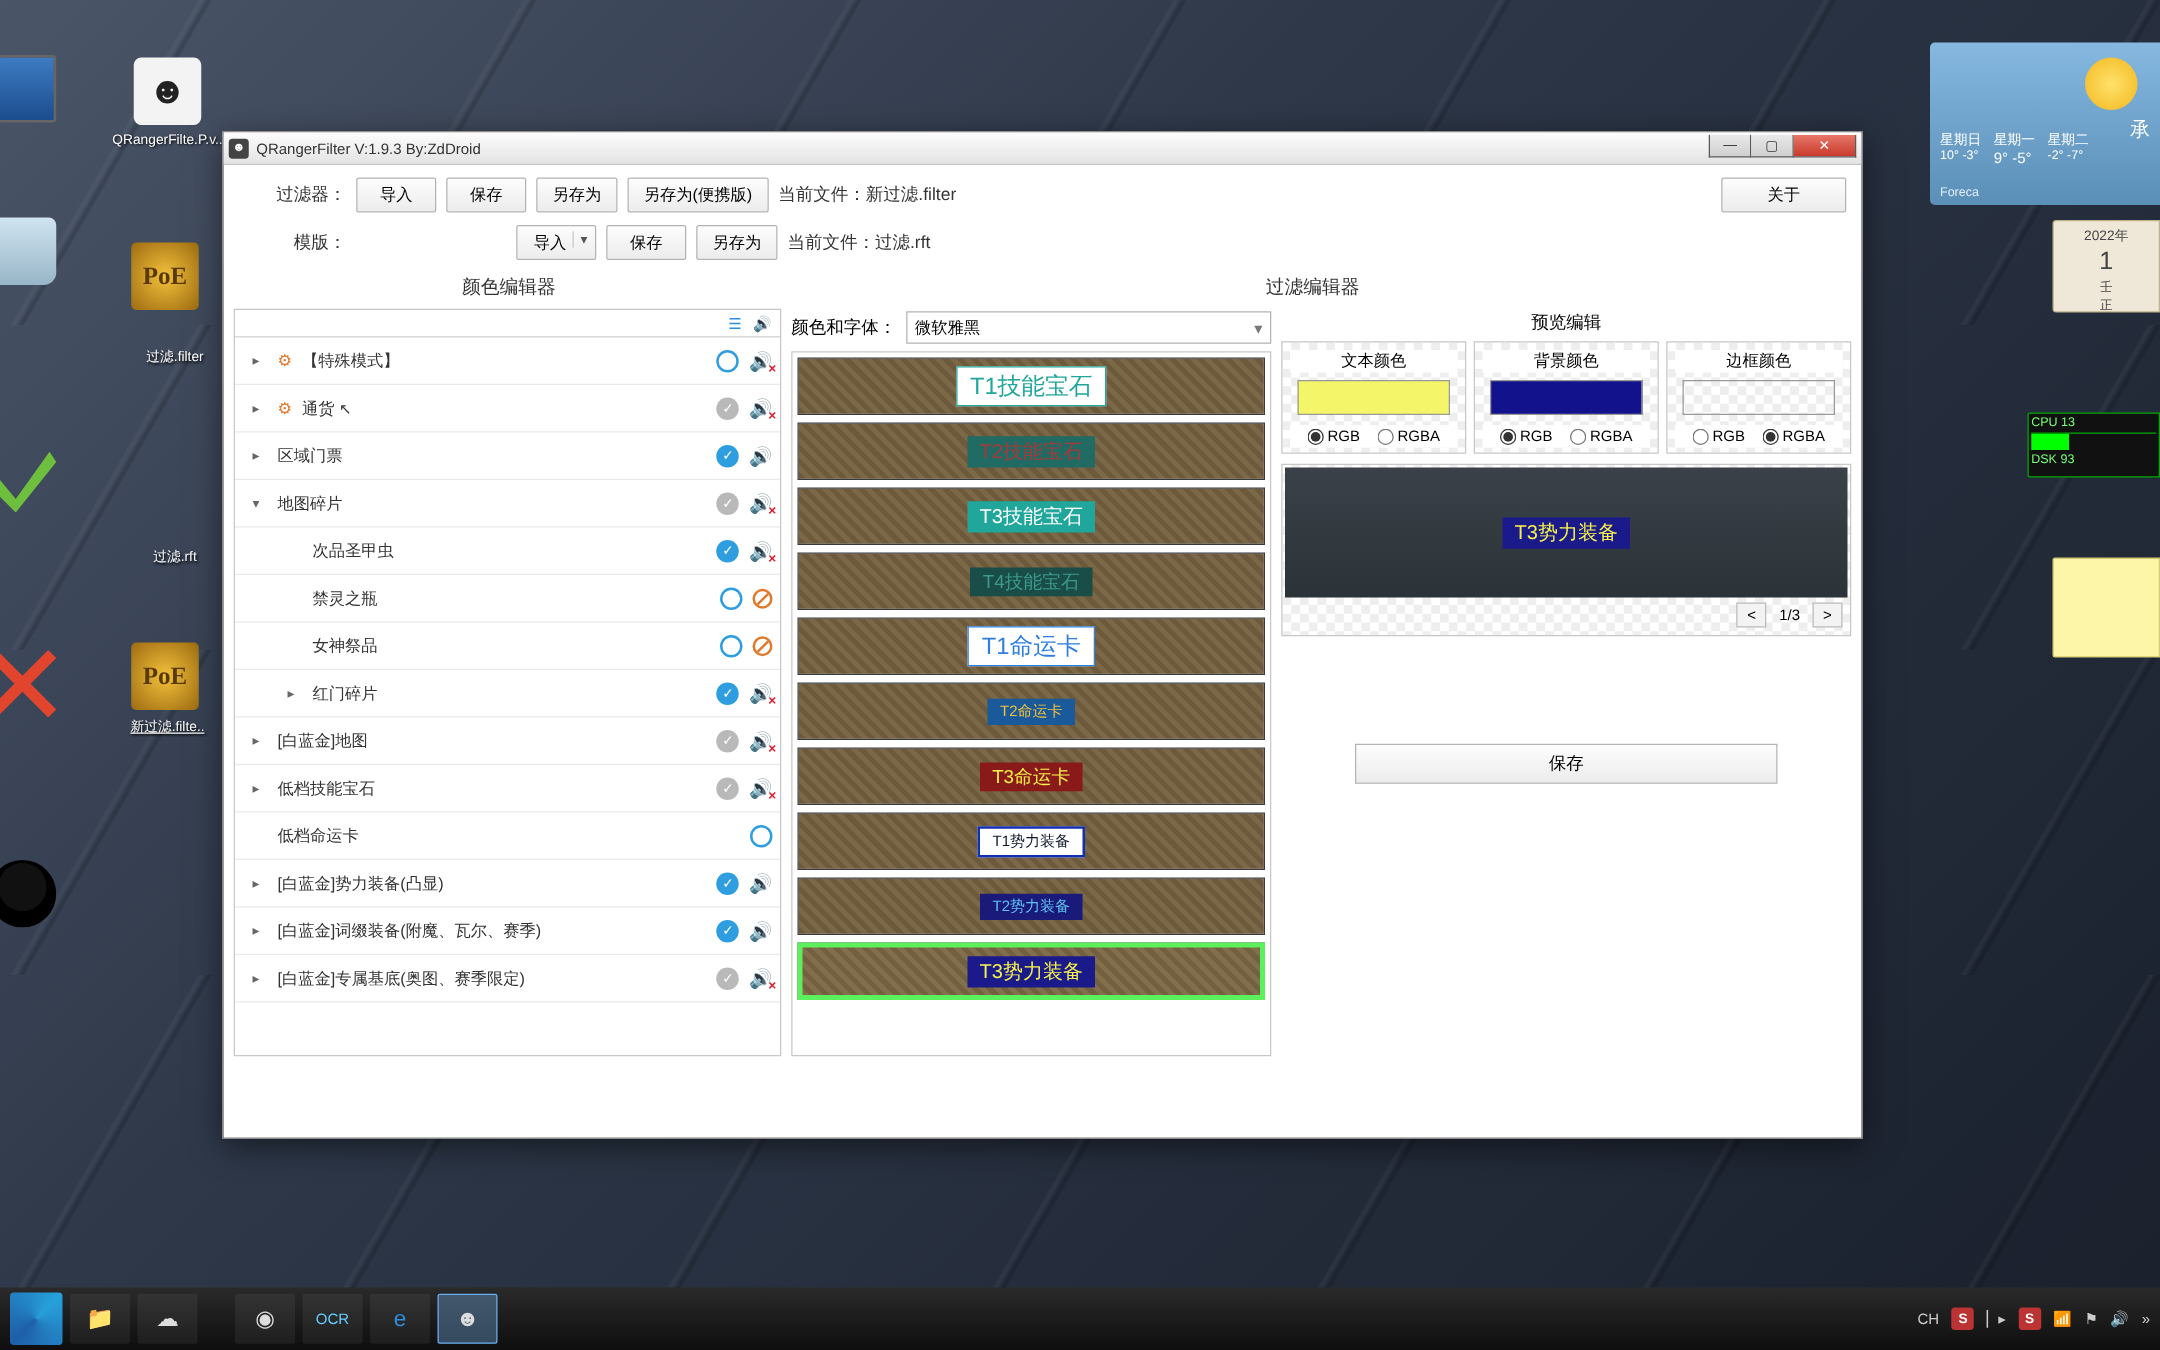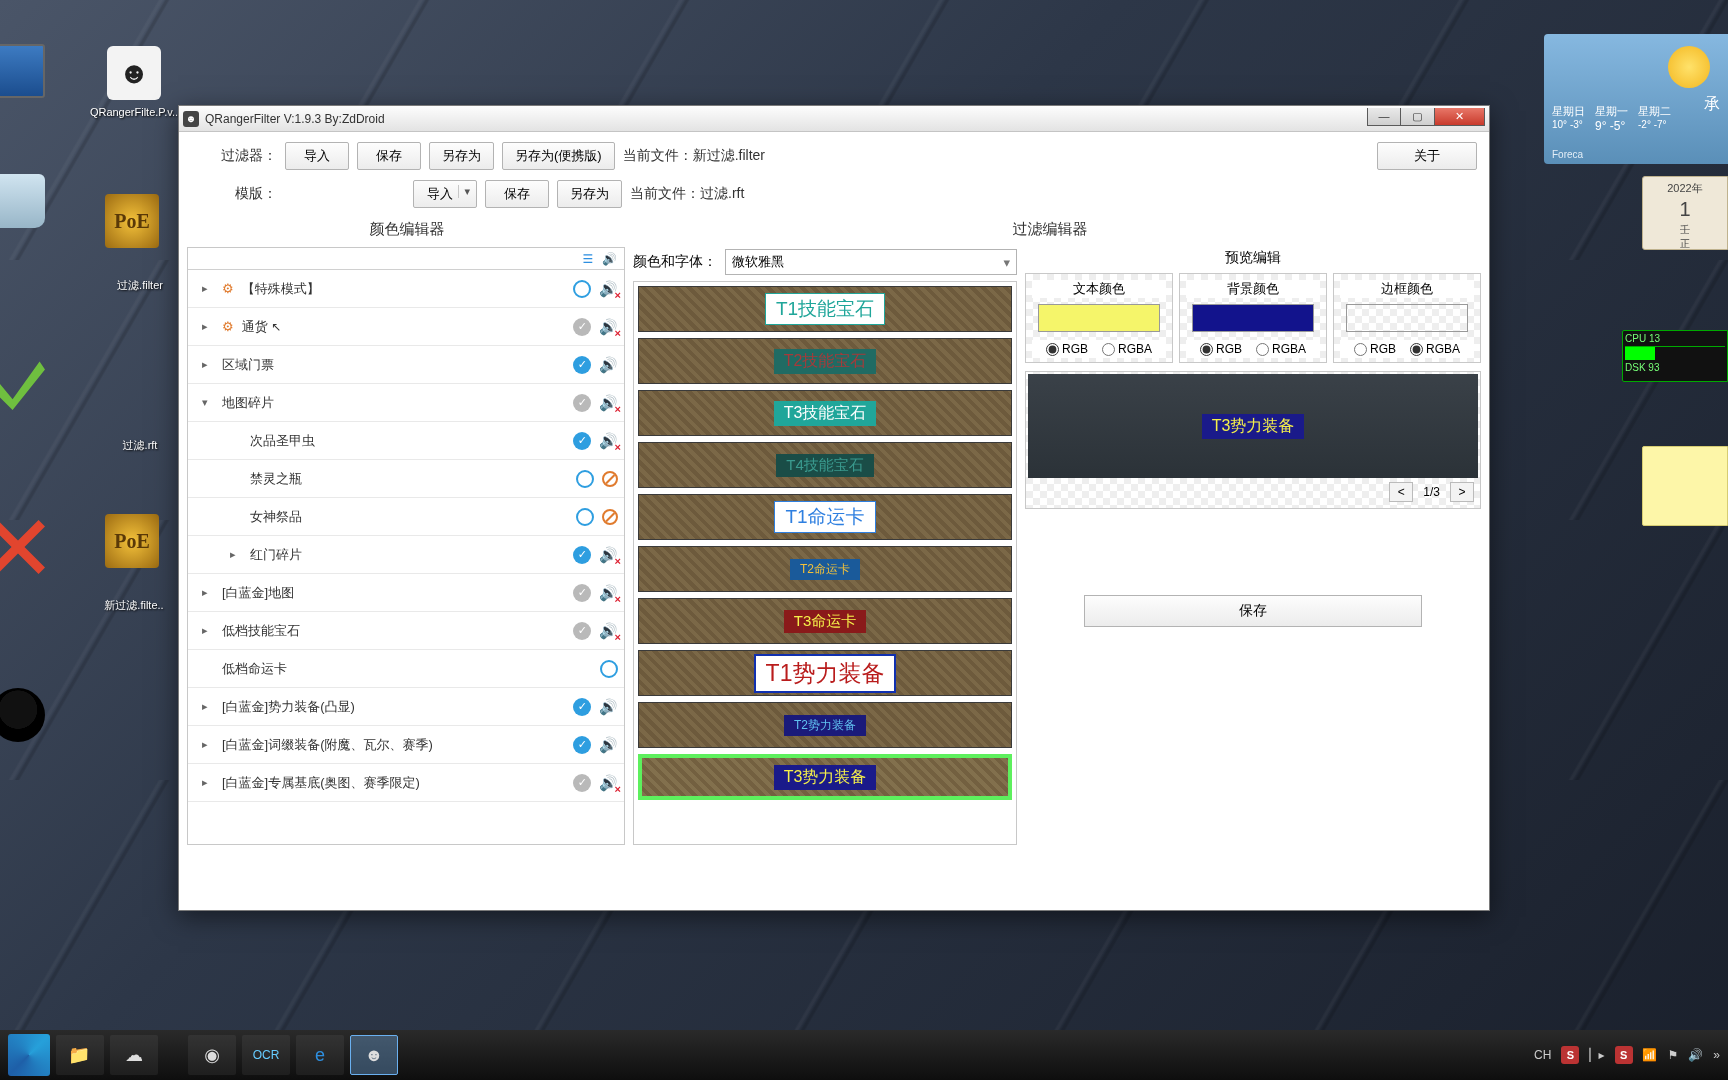--- a/index.html
+++ b/index.html
@@ -29,21 +29,21 @@
 .di-app .ico { background: #f3f3f3 center/70% no-repeat; border-radius: 6px; display:flex;align-items:center;justify-content:center;font-size:30px;color:#222;}
 .di-poe1 { top: 194px; left: 78px; }
 .di-poe2 { top: 514px; left: 78px; }
 .di-poe1 .ico, .di-poe2 .ico { background: radial-gradient(#f3c13a,#9c6b12); font: bold 20px serif; color:#5a3908; display:flex;align-items:center;justify-content:center;}
 .di-green { top: 356px; left: -36px; }
 .di-green .ico { background:#6fbf3f; clip-path: polygon(15% 50%,40% 80%,90% 10%,100% 25%,40% 100%,0 60%); }
 .di-red { top: 520px; left: -36px; }
 .di-red .ico { background:#e2452e; clip-path: polygon(12% 0,50% 38%,88% 0,100% 12%,62% 50%,100% 88%,88% 100%,50% 62%,12% 100%,0 88%,38% 50%,0 12%); }
 .di-qq { top: 688px; left: -36px; }
 .di-qq .ico { background: radial-gradient(circle at 50% 40%, #111 45%, transparent 46%), #000; border-radius:50%; }
-.di-txt1 { top:278px; left:86px; } .di-txt2 { top:438px; left:86px; } .di-txt3 { top:598px; left:80px; }
+.di-txt1 { top:278px; left:86px; } .di-txt2 { top:438px; left:86px; } .di-txt3 { top:574px; left:80px;text-decoration:underline; }
 .di .lbl { text-shadow: 1px 1px 2px #000; }
 
 
 .appwin {
   position: absolute; left: 178px; top: 105px; width: 1312px; height: 806px;
   background: #fff; border: 1px solid #7a7a7a; box-shadow: 0 6px 24px rgba(0,0,0,.5);
 }
 .titlebar { height: 26px; background: linear-gradient(#fdfdfd,#e3e3e3); border-bottom:1px solid #c4c4c4; display:flex; align-items:center; padding:0 4px; font-size:12px; color:#333; }
 .titlebar .ticon { width:16px;height:16px;background:#444;border-radius:3px;margin-right:6px; display:inline-flex;align-items:center;justify-content:center;color:#fff;font-size:10px;}
 .titlebar .winbtns { margin-left:auto; display:flex; gap:0; }
@@ -105,21 +105,21 @@
 .prow { height:46px; margin-bottom:6px; background: repeating-linear-gradient(45deg,#6d5a3c,#6d5a3c 4px,#7b6847 4px,#7b6847 8px); border:1px solid #3a3a3a; display:flex;align-items:center;justify-content:center; }
 .prow.sel { outline: 4px solid #5df05d; outline-offset:-4px; background: repeating-linear-gradient(45deg,#736040,#736040 4px,#82704d 4px,#82704d 8px);}
 .tag { padding: 2px 10px; font-weight: 500; }
 .tag.t1gem { background:#fff; color:#20a69a; border:1px solid #20a69a; font-size:19px;}
 .tag.t2gem { background:#206b63; color:#a63a3a; font-size:16px;}
 .tag.t3gem { background:#20a69a; color:#fff; font-size:16px;}
 .tag.t4gem { background:#1a4d47; color:#3a9a8e; font-size:15px;}
 .tag.t1fate{ background:#fff; color:#2e7fe0; border:1px solid #2e7fe0; font-size:19px;}
 .tag.t2fate{ background:#1a5a9a; color:#f3c13a; font-size:12px;}
 .tag.t3fate{ background:#8a1a1a; color:#f5f04a; font-size:15px;}
-.tag.t1eq  { background:#fff; color:#b91c1c; border:2px solid #1030b0; font-size:23px;}
+.tag.t1eq  { background:#fff; color:#0f172a; border:2px solid #1030b0; font-size:12px;}
 .tag.t2eq  { background:#1a1a7a; color:#60c0f0; font-size:12px;}
 .tag.t3eq  { background:#1a1a8a; color:#f5f04a; font-size:16px;}
 
 
 .r-title { text-align:center; font-size:14px; margin: 2px 0 6px; }
 .swatch-row { display:flex; gap:6px; }
 .swatch-box { flex:1; border:1px solid #c8c8c8; padding:6px 6px 4px; text-align:center;
   background: repeating-conic-gradient(#eee 0 25%, #fff 0 50%) 0 0/14px 14px;
 }
 .swatch-box .hdr { font-size:13px; margin-bottom:6px; background:#fff; }

